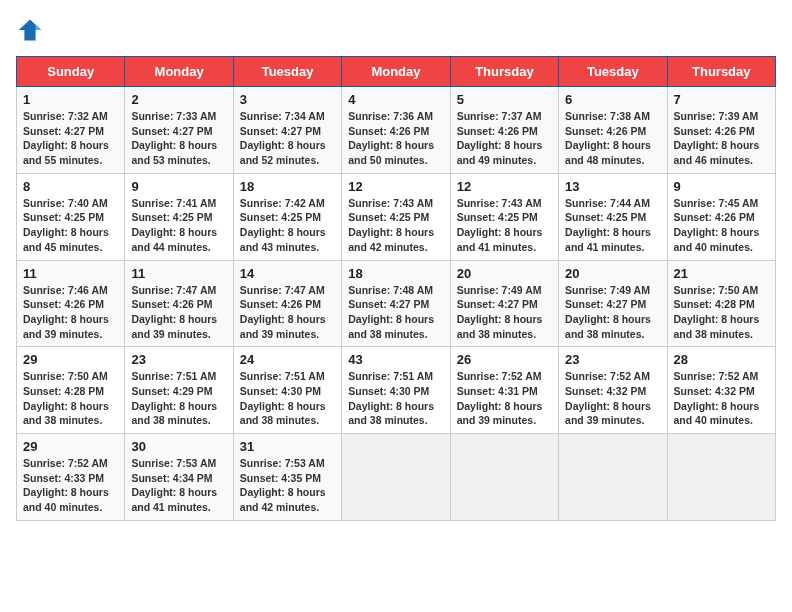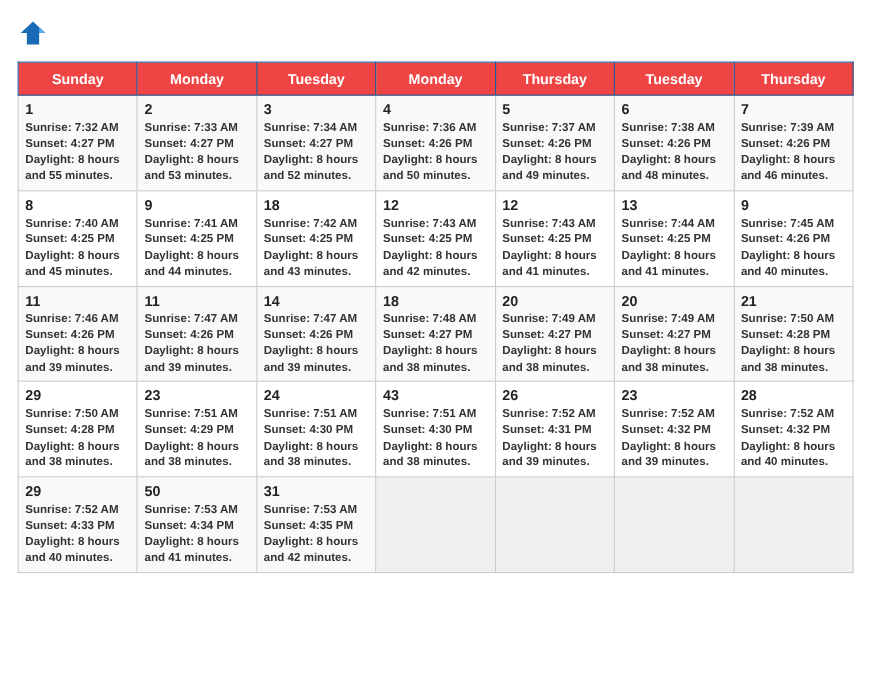--- a/index.html
+++ b/index.html
@@ -358,21 +358,21 @@
       <tr>
         <td>
         <span class="day-num">29</span>
         <div class="day-info">
           Sunrise: 7:52 AM<br>
           Sunset: 4:33 PM<br>
           Daylight: 8 hours and 40 minutes.
         </div>
       </td>
         <td>
-        <span class="day-num">50</span>
+        <span class="day-num">30</span>
         <div class="day-info">
           Sunrise: 7:53 AM<br>
           Sunset: 4:34 PM<br>
           Daylight: 8 hours and 41 minutes.
         </div>
       </td>
         <td>
         <span class="day-num">31</span>
         <div class="day-info">
           Sunrise: 7:53 AM<br>

